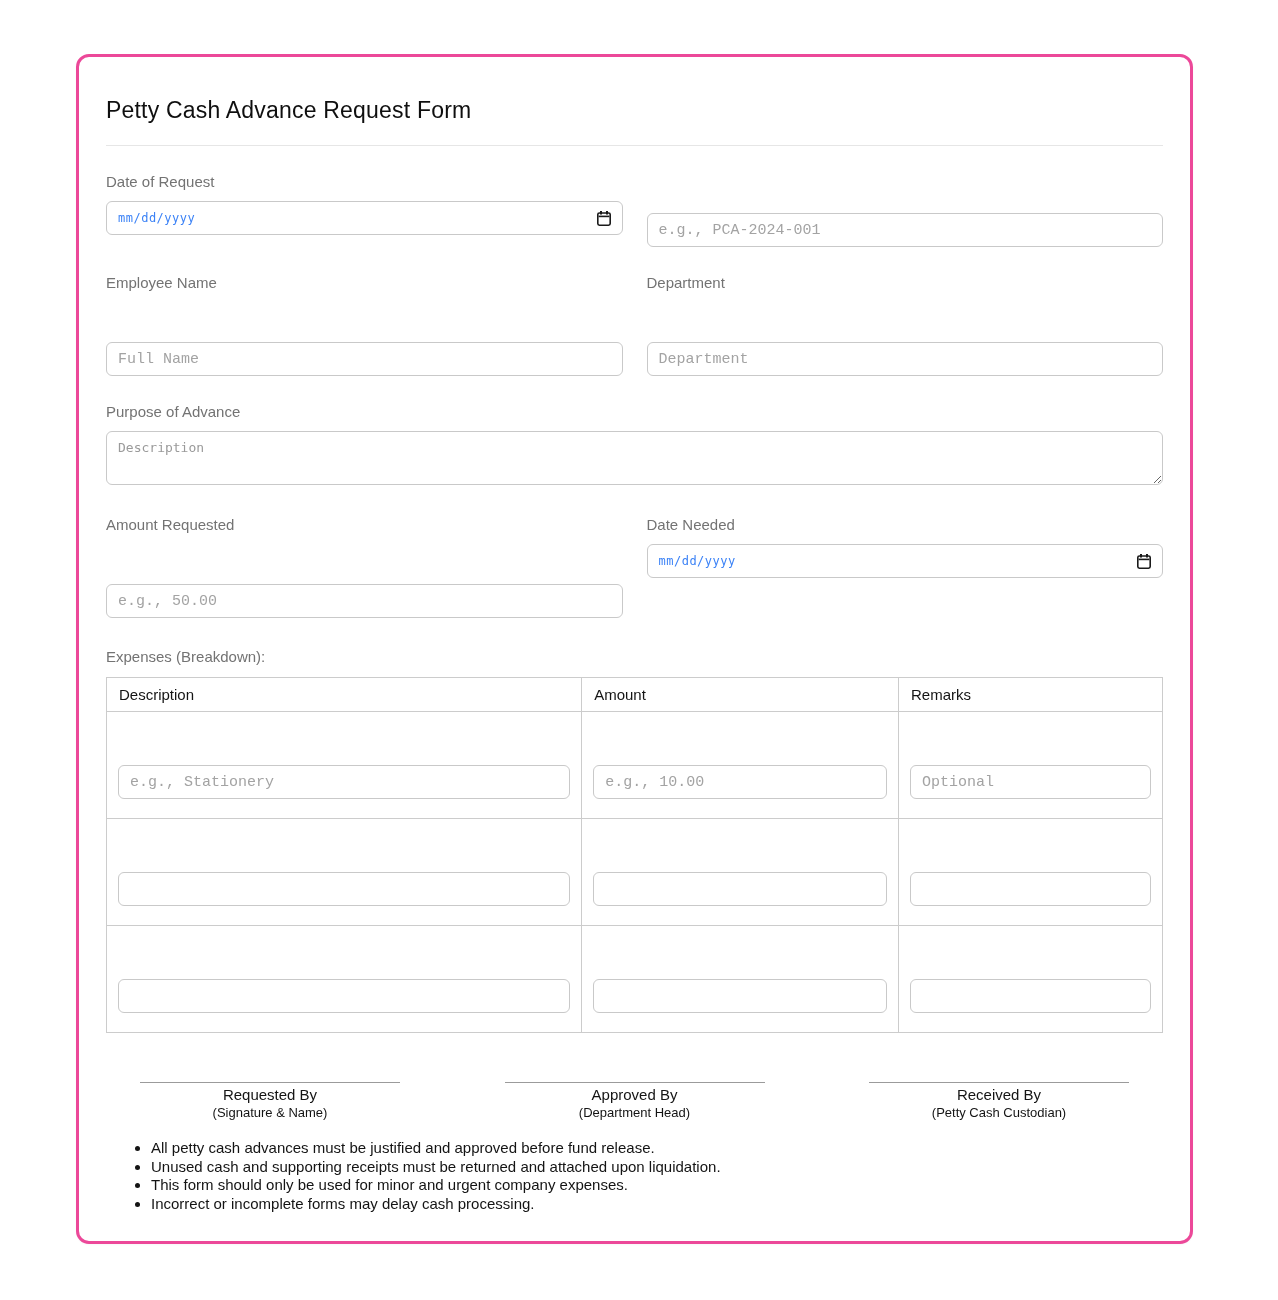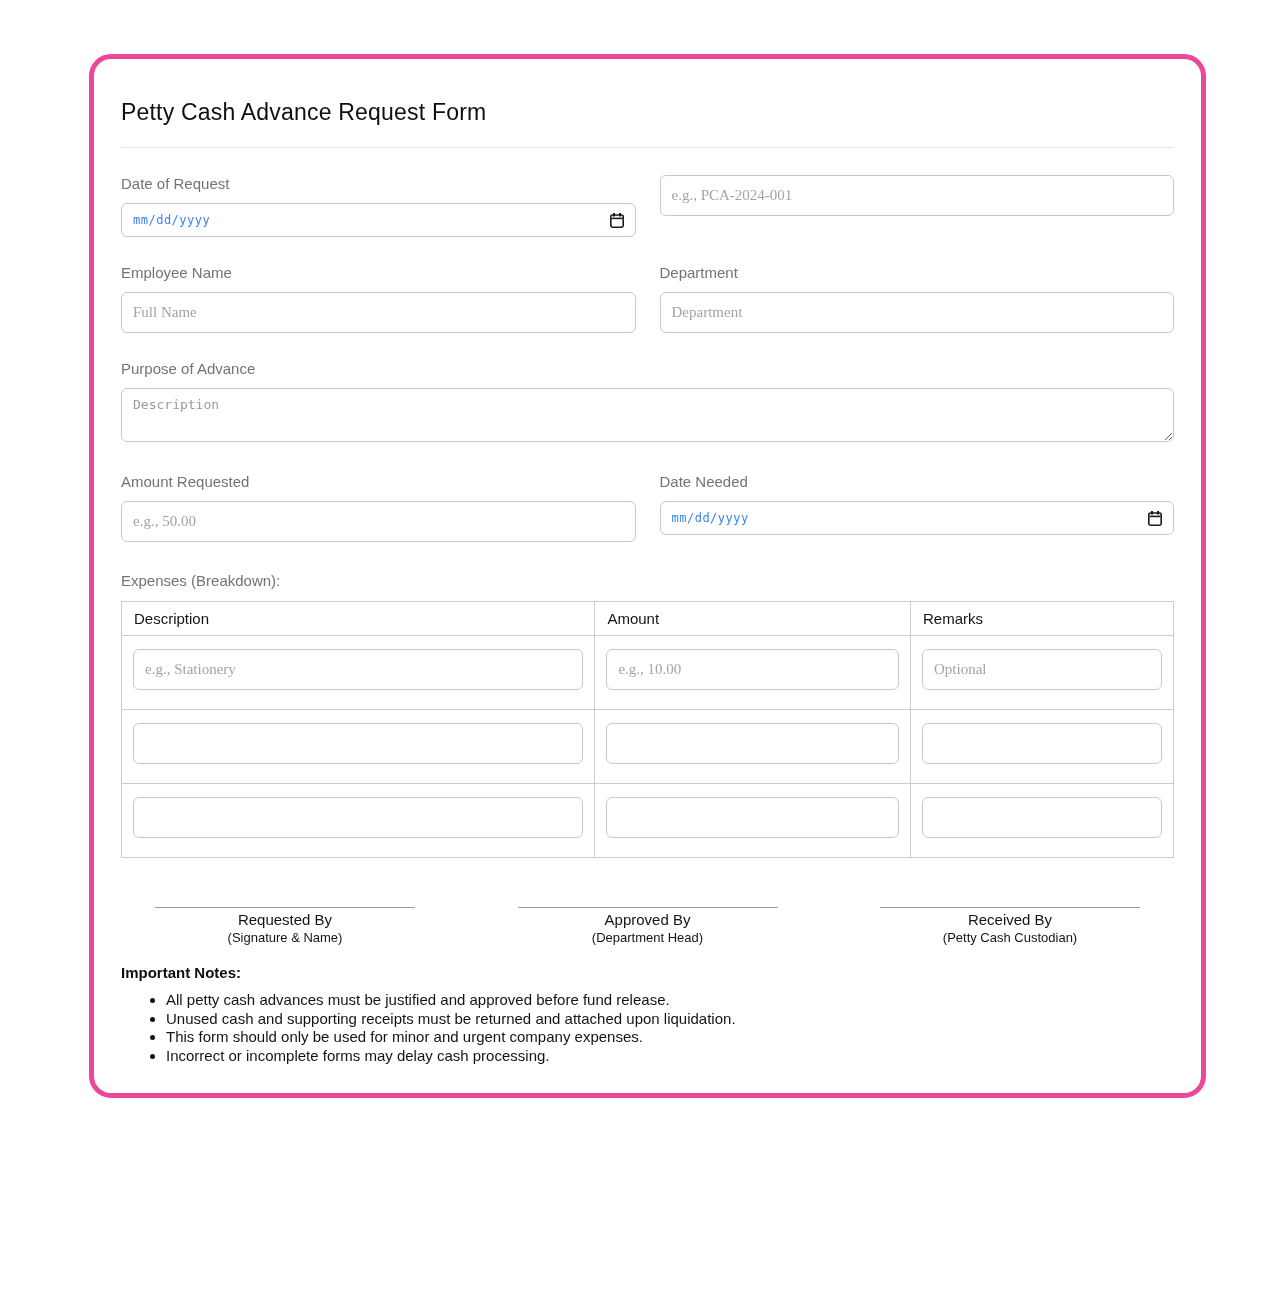--- a/index.html
+++ b/index.html
@@ -8,26 +8,26 @@
     font-family: "Liberation Sans", sans-serif;
     color: #111111;
   }
   .page {
     width: 1278px;
     height: 1300px;
     position: relative;
   }
   .card {
     position: absolute;
-    left: 89px;
+    left: 76px;
     top: 54px;
     width: 1117px;
     background: #ffffff;
-    border: 5px solid #ec4899;
-    border-radius: 22px;
+    border: 3px solid #ec4899;
+    border-radius: 13px;
     padding: 40px 27px 28px 27px;
     box-shadow: 0 1px 2px rgba(0,0,0,0.03);
   }
   .form-title {
     font-size: 23px;
     font-weight: 400;
     color: #0f0f0f;
     letter-spacing: 0.2px;
   }
   .title-divider {
@@ -43,29 +43,30 @@
   }
   .field-row.single { grid-template-columns: 1fr; }
   .field-label {
     display: block;
     font-size: 15px;
     color: #737373;
     margin-bottom: 11px;
   }
   .text-input {
     width: 100%;
-    height: 41px;
+    height: 34px;
     border: 1px solid #c9c9c9;
     border-radius: 6px;
     padding: 0 11px;
-    font-family: Liberation Serif, serif;
+    font-family: Liberation Mono, monospace;
     font-size: 15px;
     color: #1a1a1a;
     background: #ffffff;
     outline: none;
+    margin-top: 40px;
   }
   .text-input::placeholder { color: #a3a3a3; }
   .date-input {
     width: 100%;
     height: 34px;
     border: 1px solid #c9c9c9;
     border-radius: 6px;
     padding: 0 11px;
     background: #ffffff;
     display: flex;
@@ -250,21 +251,20 @@
         <div class="signature-title">Approved By</div>
         <div class="signature-subtitle">(Department Head)</div>
       </div>
       <div class="signature-block">
         <div class="signature-title">Received By</div>
         <div class="signature-subtitle">(Petty Cash Custodian)</div>
       </div>
     </div>
 
     <div class="notes">
-      <div class="notes-heading">Important Notes:</div>
       <ul class="notes-list">
         <li>All petty cash advances must be justified and approved before fund release.</li>
         <li>Unused cash and supporting receipts must be returned and attached upon liquidation.</li>
         <li>This form should only be used for minor and urgent company expenses.</li>
         <li>Incorrect or incomplete forms may delay cash processing.</li>
       </ul>
     </div>
 
   </div>
 </div>

